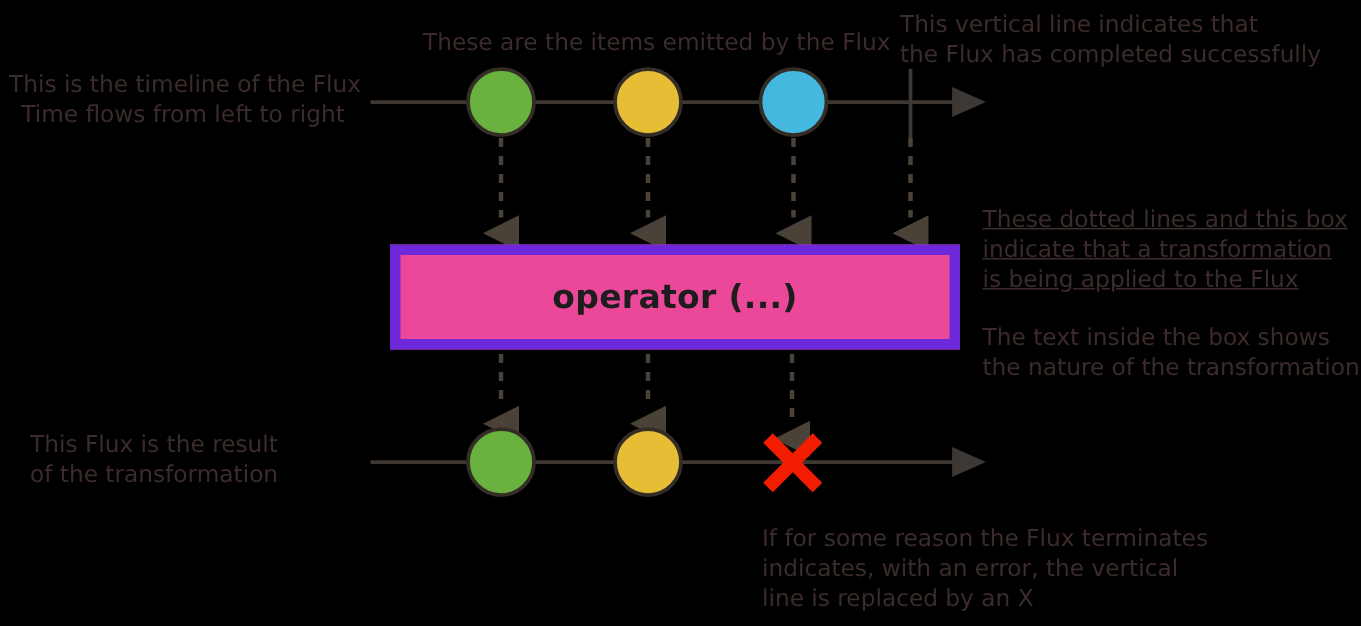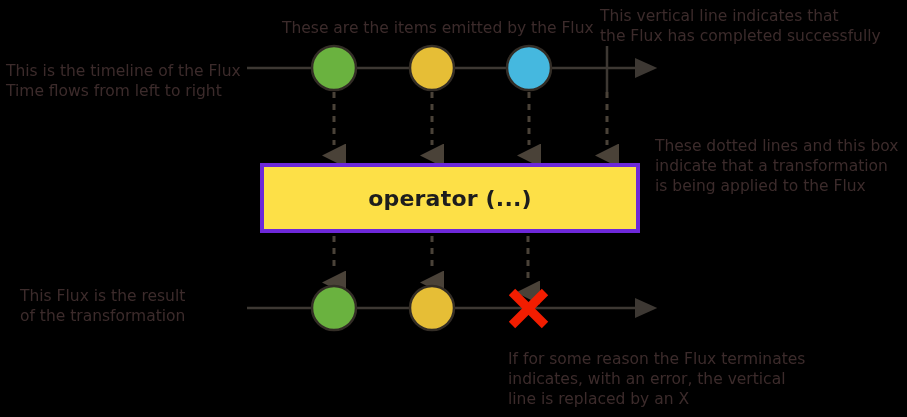--- a/index.html
+++ b/index.html
@@ -18,36 +18,36 @@
   .annot {
     position: absolute;
     color: #3c2b2b;
     font-family: "DejaVu Sans", sans-serif;
     font-size: 15.5px;
     line-height: 20px;
     white-space: pre;
     letter-spacing: 0px;
   }
   .annot.right { text-align: left; }
-  .annot.center { }
+  .annot.center { text-align: center; }
   .annot.left { text-align: left; }
 
   svg.canvas {
     position: absolute;
     left: 0;
     top: 0;
     width: 907px;
     height: 417px;
     display: block;
   }
 
   .op-box {
     position: absolute;
-    background: #fde047;
-    border: 4px solid #6d28d9;
+    background: #ec4899;
+    border: 7px solid #6d28d9;
     box-sizing: border-box;
     display: flex;
     align-items: center;
     justify-content: center;
   }
   .op-label {
     font-family: "DejaVu Sans", sans-serif;
     font-weight: bold;
     font-size: 22px;
     color: #1d1d1d;
@@ -105,32 +105,34 @@
     <g>
       <line x1="512" y1="292" x2="545" y2="325" stroke="#f21d00" stroke-width="9" stroke-linecap="butt"></line>
       <line x1="545" y1="292" x2="512" y2="325" stroke="#f21d00" stroke-width="9" stroke-linecap="butt"></line>
     </g>
   </svg>
 
   <div class="op-box" style="left:260px; top:163px; width:380px; height:70px;">
     <span class="op-label">operator (...)</span>
   </div>
 
-  <div class="annot center" style="left:6px; top:46px; width:232px;margin-top:15px;">This is the timeline of the Flux
+  <div class="annot center" style="left:6px; top:46px; width:232px;">This is the timeline of the Flux
 Time flows from left to right</div>
 
   <div class="annot center" style="left:282px; top:18px; width:297px;">These are the items emitted by the Flux</div>
 
   <div class="annot left" style="left:600px; top:6px; width:302px;">This vertical line indicates that
 the Flux has completed successfully</div>
 
-  <div class="annot left" style="left:655px; top:136px; width:250px;">These dotted lines and this box
+  <div class="annot left" style="left:655px; top:136px; width:250px;text-decoration:underline;">These dotted lines and this box
 indicate that a transformation
 is being applied to the Flux</div>
 
+  <div class="annot left" style="left:655px; top:215px; width:250px;">The text inside the box shows
+the nature of the transformation</div>
 
   <div class="annot right" style="left:20px; top:286px; width:208px;">This Flux is the result
 of the transformation</div>
 
   <div class="annot left" style="left:508px; top:349px; width:390px;">If for some reason the Flux terminates
 indicates, with an error, the vertical
 line is replaced by an X</div>
 
 </div>
 

